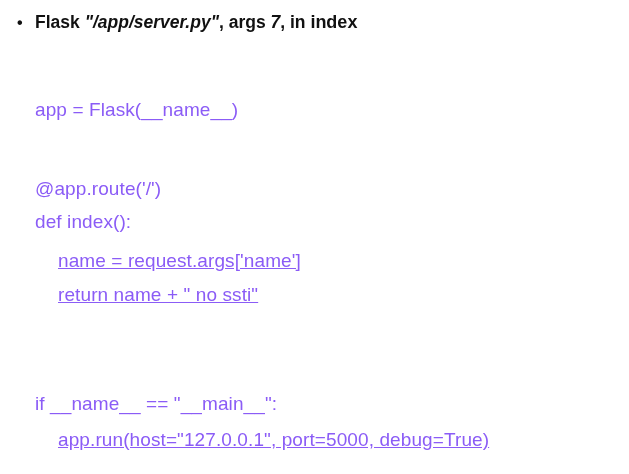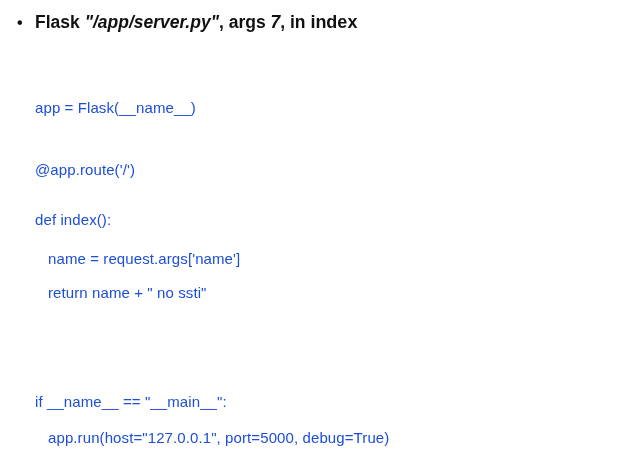--- a/index.html
+++ b/index.html
@@ -35,30 +35,31 @@
     font-style: italic;
     font-weight: 700;
   }
   .function-name {
     font-size: 18px;
     font-weight: 700;
   }
   .code-line {
     position: absolute;
     left: 35px;
-    font-size: 15px;
-    color: #1d4ed8;
+    font-size: 19px;
+    color: #8b5cf6;
     white-space: pre;
     letter-spacing: 0.1px;
   }
   .code-line.indented {
-    left: 48px;
+    left: 58px;
+    text-decoration: underline;
   }
   .l1 { top: 99px; }
-  .l2 { top: 161px; }
+  .l2 { top: 178px; }
   .l3 { top: 211px; text-align: right; }
   .l4 { top: 250px; }
   .l5 { top: 284px; }
   .l6 { top: 393px; }
   .l7 { top: 429px; }
 </style>
 </head>
 <body>
 
 <div class="header">

